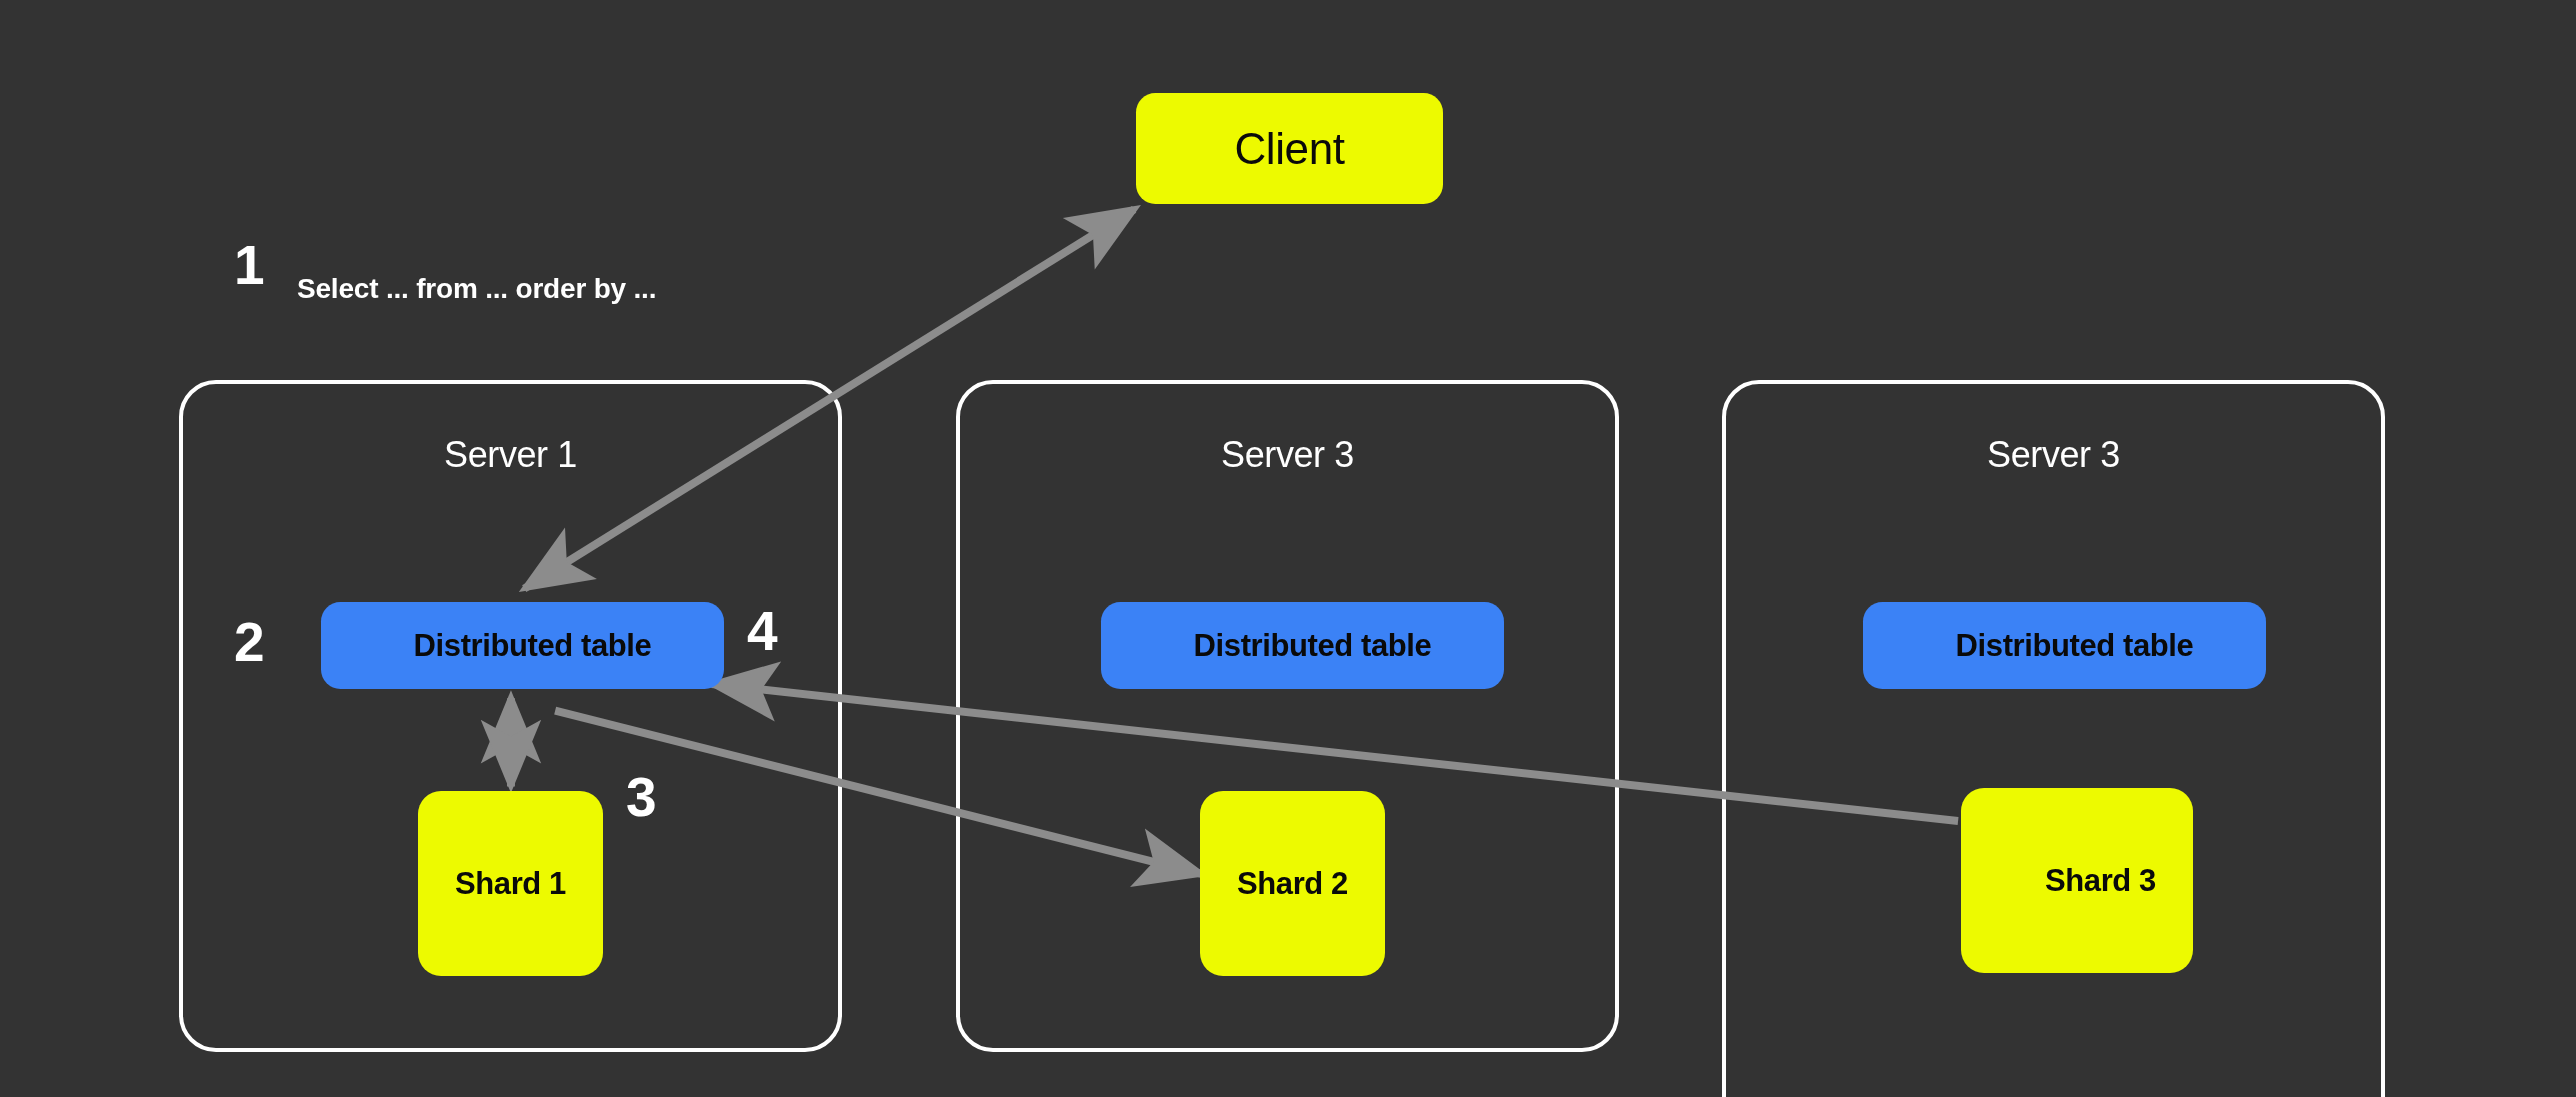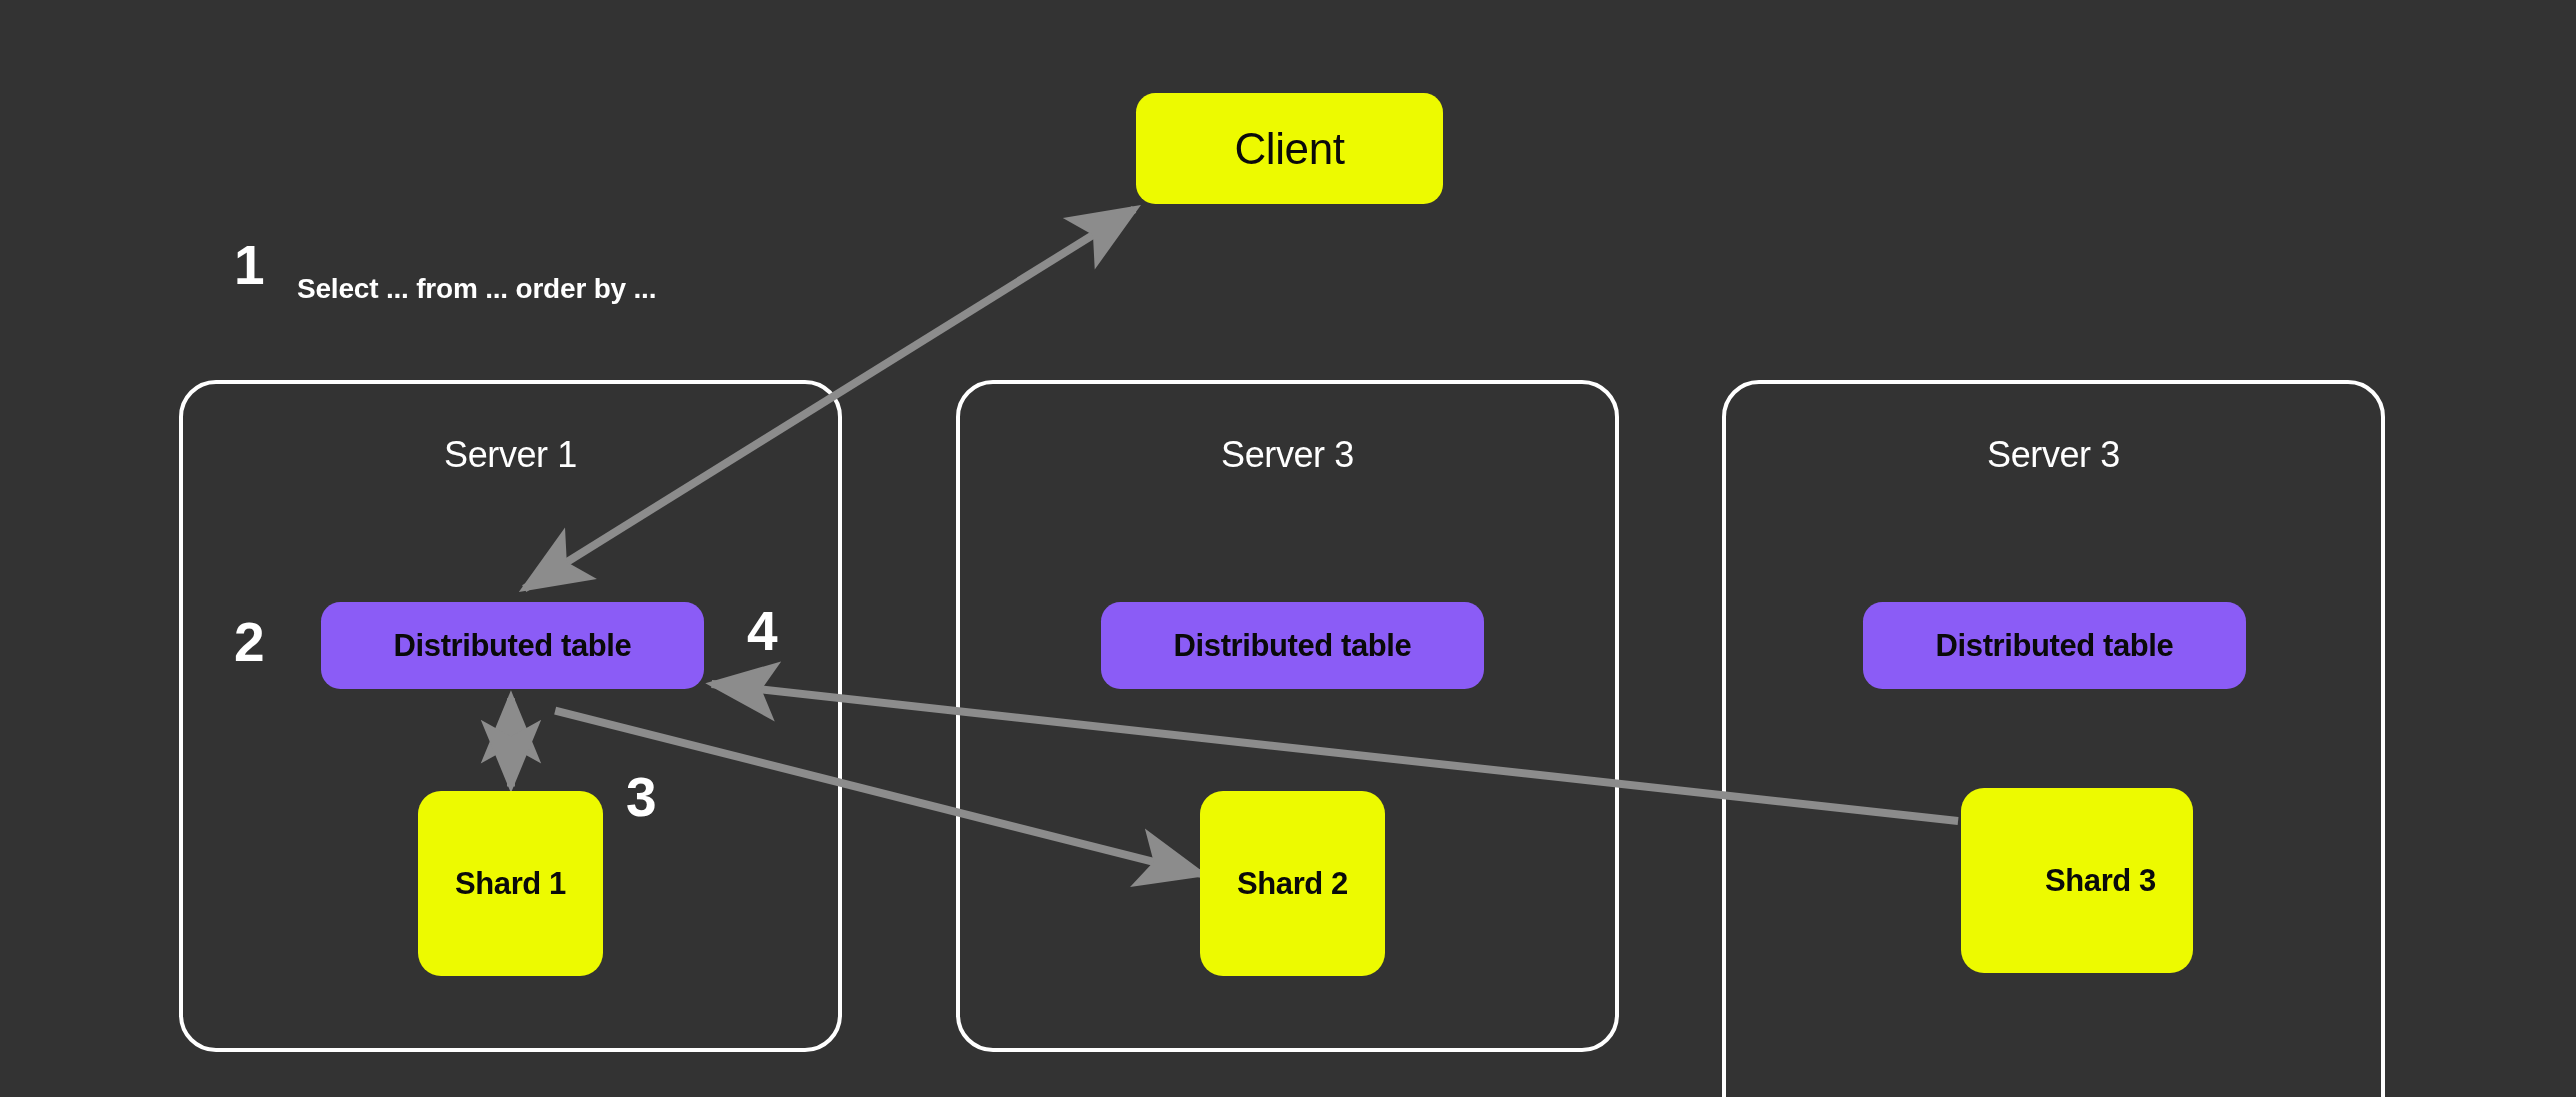--- a/index.html
+++ b/index.html
@@ -44,31 +44,32 @@
     color: #ffffff;
     font-size: 36px;
     font-weight: 400;
     letter-spacing: -0.4px;
     white-space: nowrap;
   }
 
   
   .dist-table {
     position: absolute;
-    background: #8b5cf6;
+    background: #3b82f6;
     border-radius: 19.4px;
     display: flex;
     align-items: center;
     justify-content: center;
     color: #0a0a0a;
     font-size: 31px;
     font-weight: 700;
     letter-spacing: -0.4px;
     white-space: nowrap;
     z-index: 6;
+    padding-left: 20px;
   }
 
   
   .shard {
     position: absolute;
     background: #EDFA00;
     border-radius: 23px;
     display: flex;
     align-items: center;
     justify-content: center;

